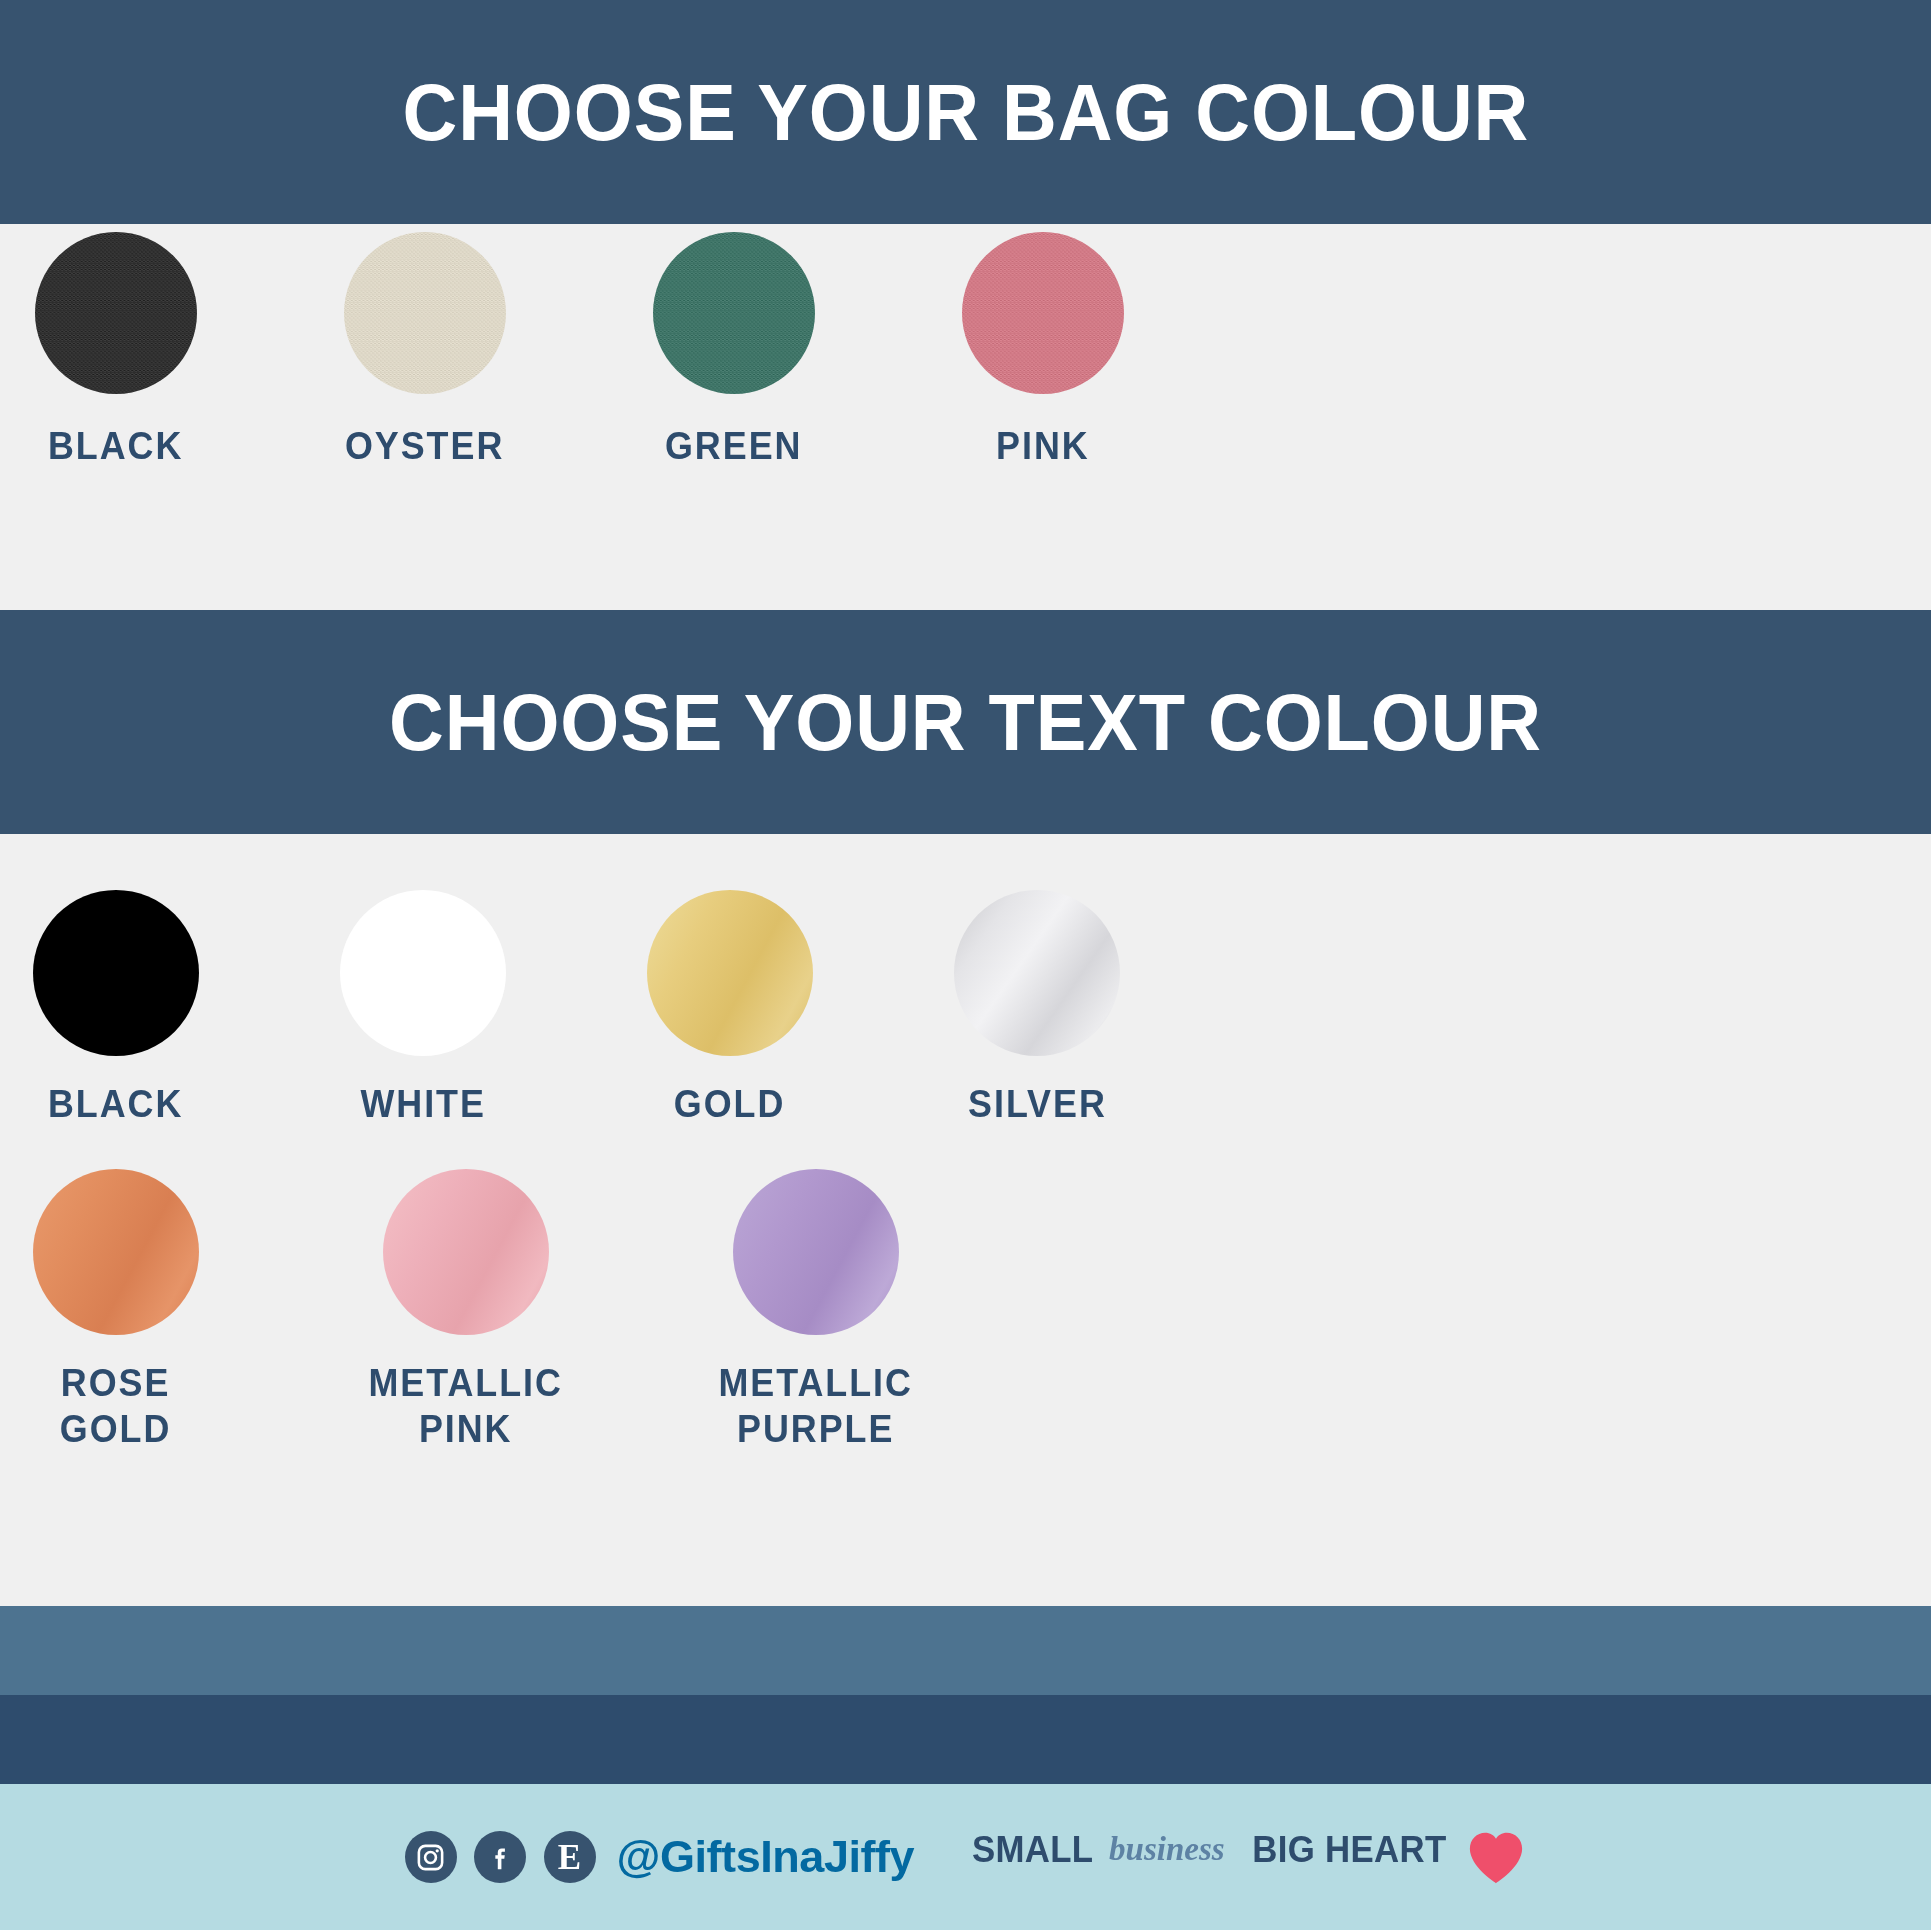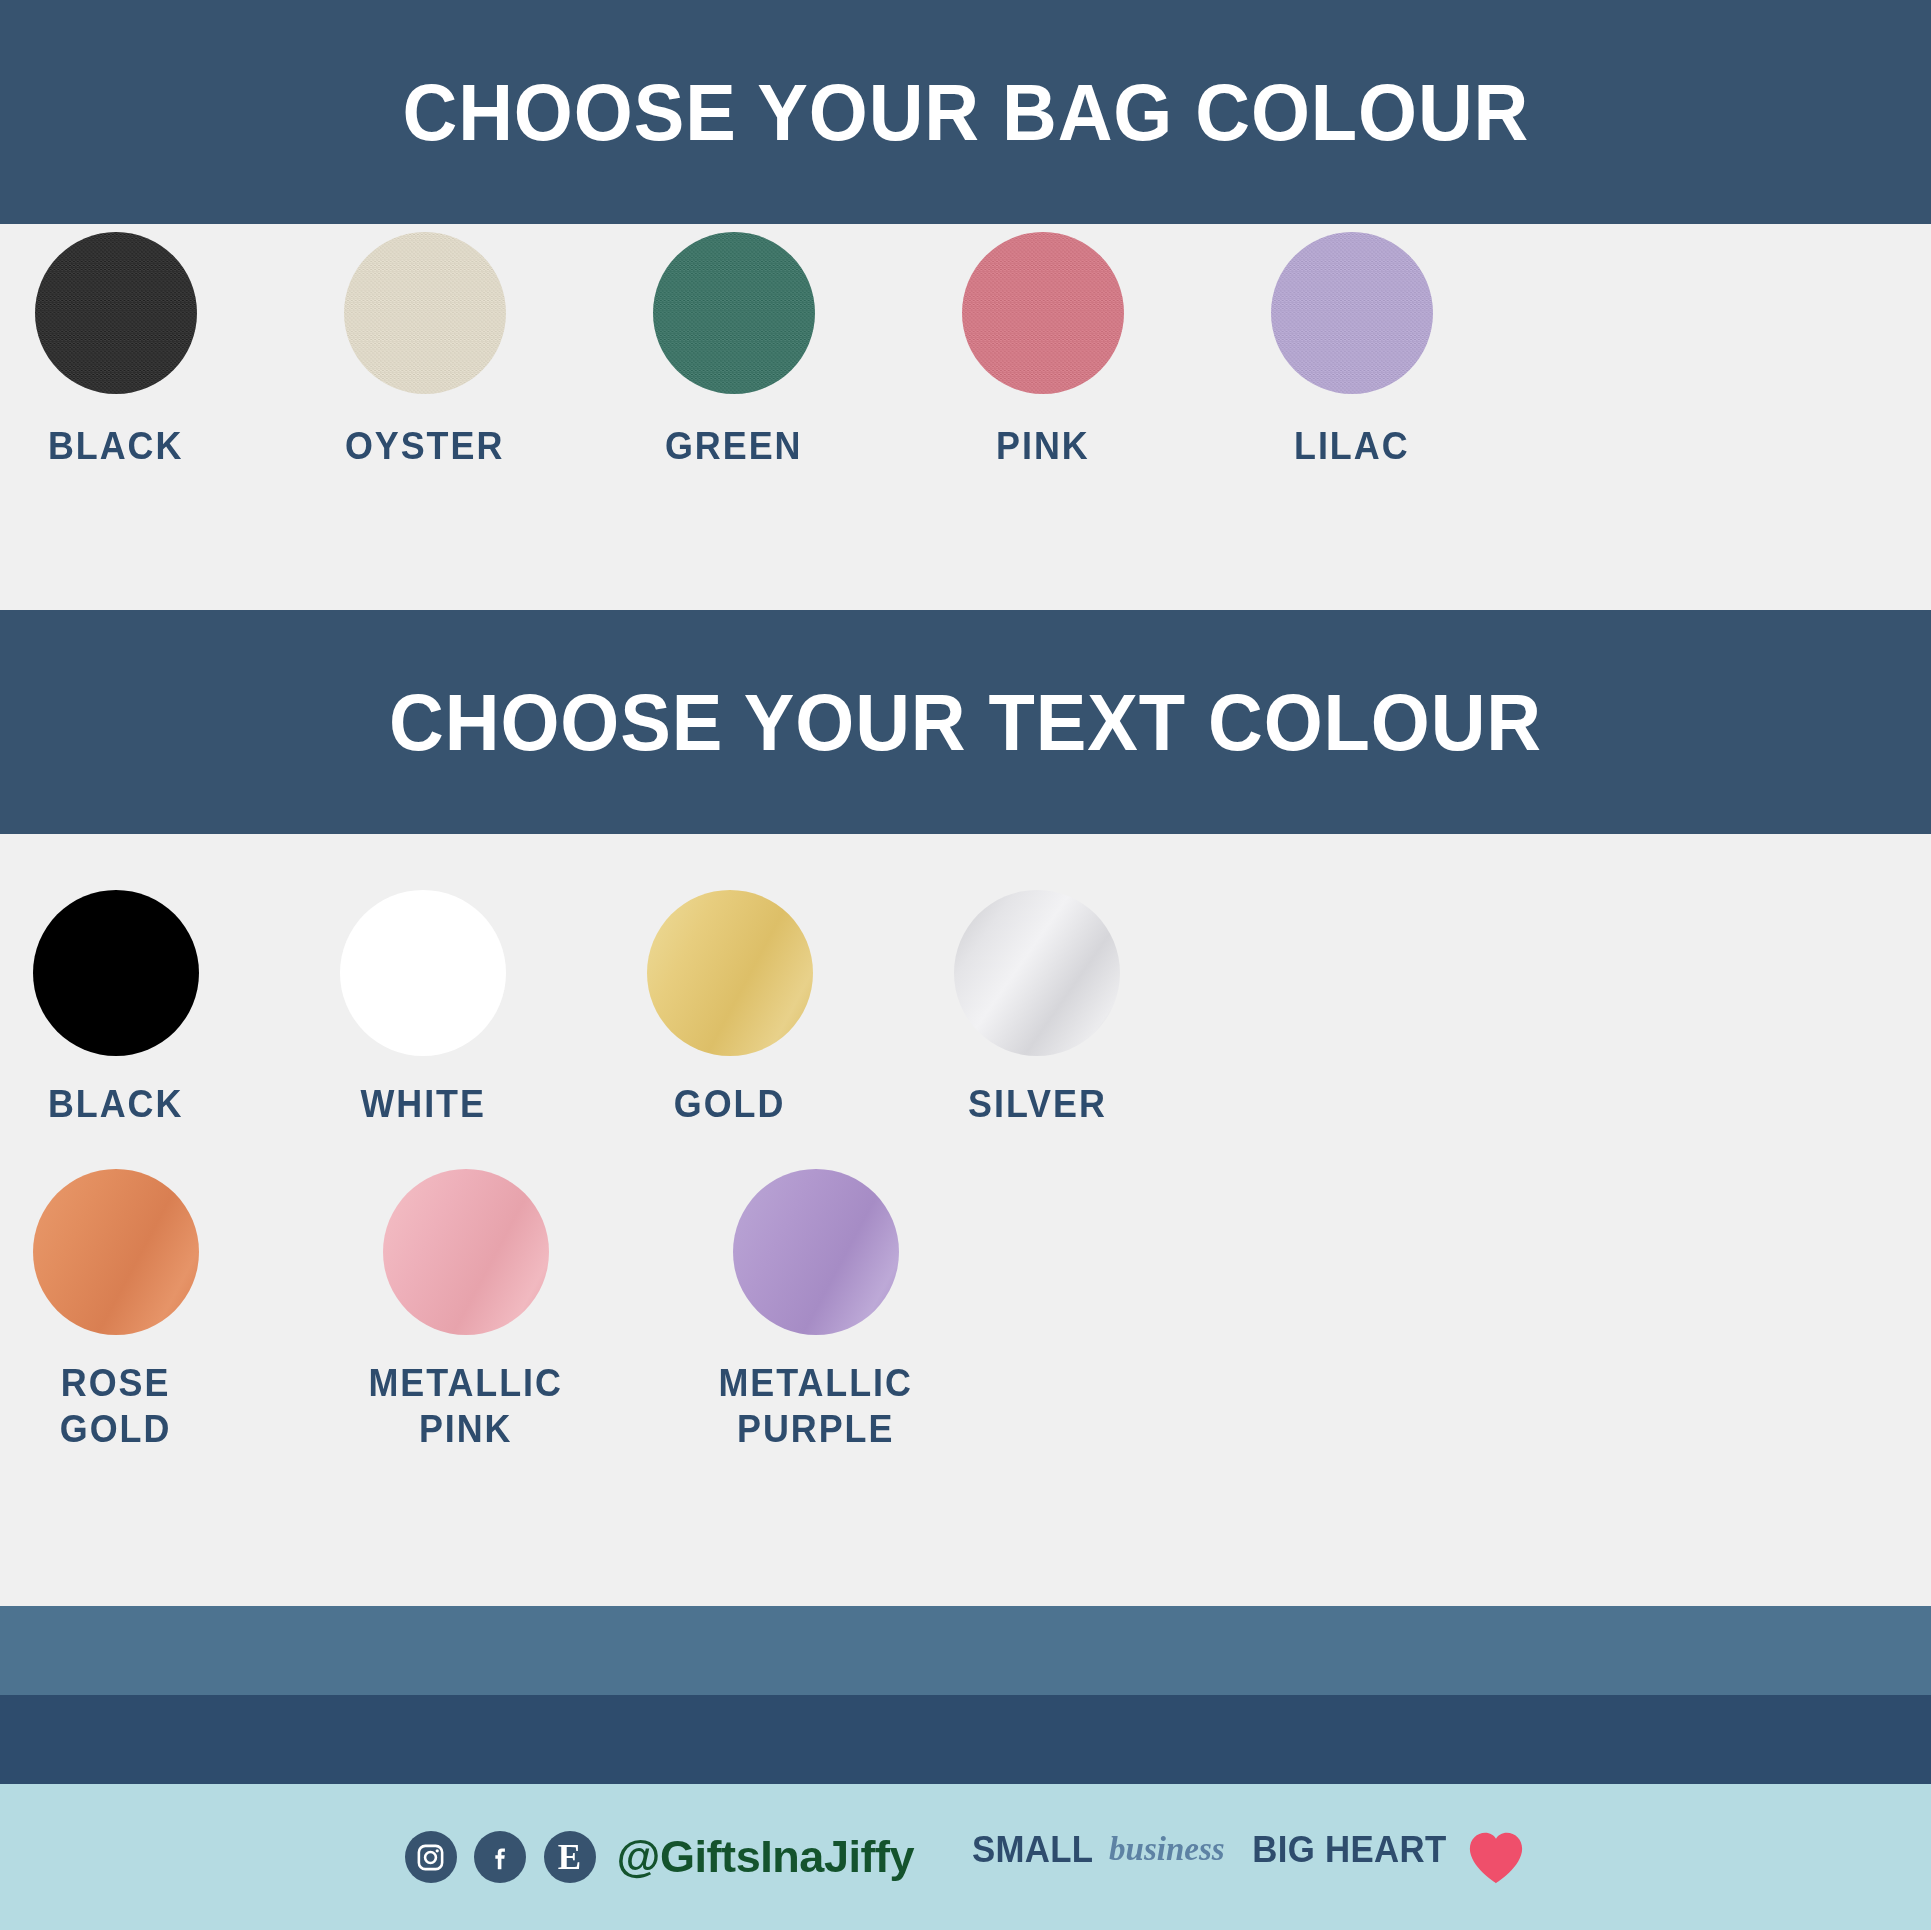--- a/index.html
+++ b/index.html
@@ -133,21 +133,21 @@
   }
   .social-icon svg { display: block; }
   .etsy-e {
     font-family: "Liberation Serif", serif;
     font-weight: bold;
     font-size: 35px;
     color: #ffffff;
     line-height: 1;
   }
   .handle {
-    color: #14532d;
+    color: #0369a1;
     font-family: "Liberation Sans", sans-serif;
     font-weight: bold;
     font-size: 45px;
     letter-spacing: -0.01em;
     white-space: nowrap;
   }
   .tagline {
     margin-left: 54px;
     display: flex;
     align-items: flex-start;
@@ -203,24 +203,20 @@
       <div class="swatch">
         <div class="dot dot-bag weave" style="background:#2e6b5c"></div>
         <div class="swatch-label">GREEN</div>
       </div>
 
       <div class="swatch">
         <div class="dot dot-bag weave" style="background:#d5717f"></div>
         <div class="swatch-label">PINK</div>
       </div>
 
-      <div class="swatch">
-        <div class="dot dot-bag weave" style="background:#b3a3d2"></div>
-        <div class="swatch-label">LILAC</div>
-      </div>
 
     </div>
   </div>
 
   <div class="banner" id="banner-text">
     <div class="banner-title">CHOOSE YOUR TEXT COLOUR</div>
   </div>
 
   <div class="section" id="text-section">
 

